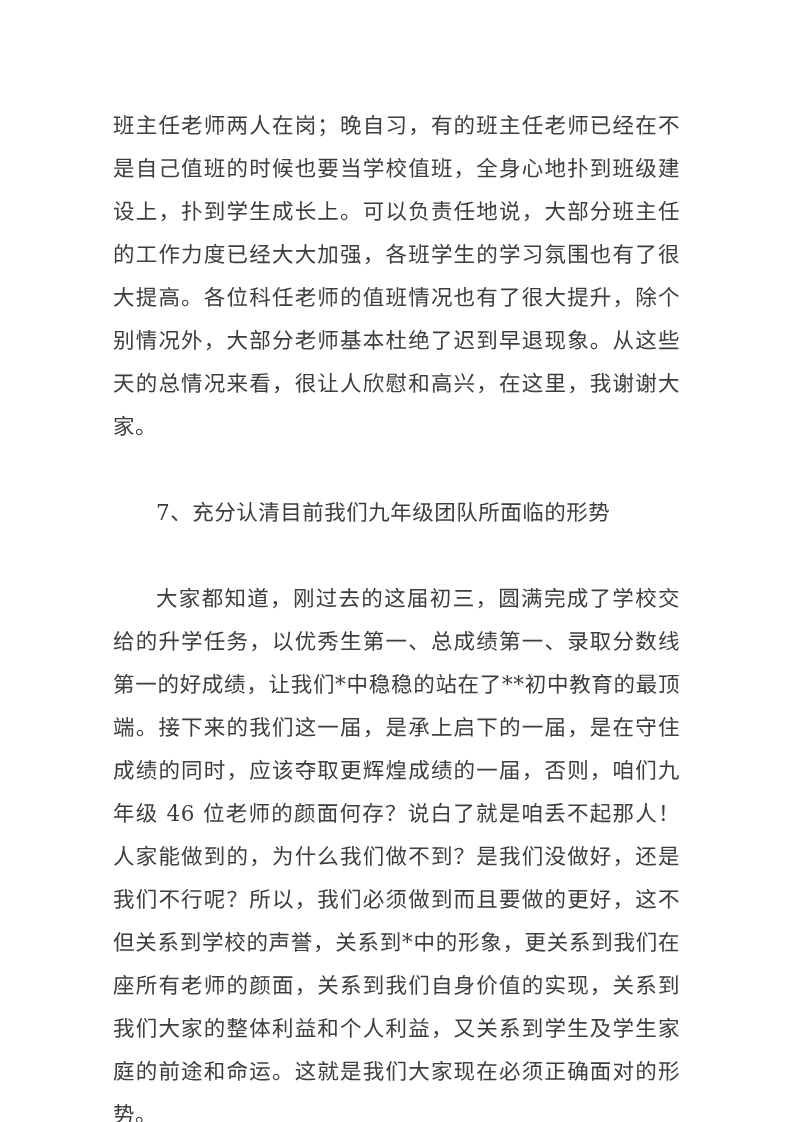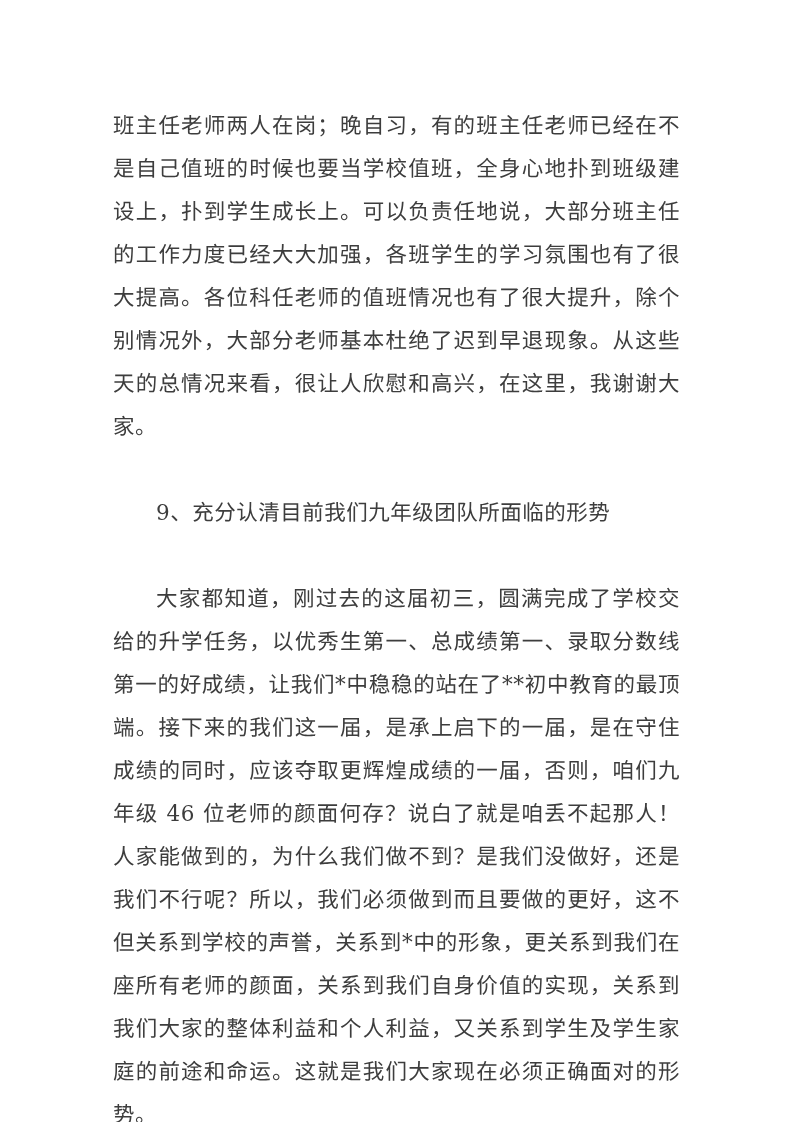--- a/index.html
+++ b/index.html
@@ -33,16 +33,16 @@
   .doc-body p.heading {
     text-align: left;
   }
 </style>
 </head>
 <body>
 
 <div class="page" style="background: rgb(255, 255, 255); color: rgb(61, 61, 61);">
   <div class="doc-body">
       <p class="">班主任老师两人在岗；晚自习，有的班主任老师已经在不是自己值班的时候也要当学校值班，全身心地扑到班级建设上，扑到学生成长上。可以负责任地说，大部分班主任的工作力度已经大大加强，各班学生的学习氛围也有了很大提高。各位科任老师的值班情况也有了很大提升，除个别情况外，大部分老师基本杜绝了迟到早退现象。从这些天的总情况来看，很让人欣慰和高兴，在这里，我谢谢大家。</p>
-      <p class="indent heading">9、充分认清目前我们九年级团队所面临的形势</p>
+      <p class="indent heading">7、充分认清目前我们九年级团队所面临的形势</p>
       <p class="indent ">大家都知道，刚过去的这届初三，圆满完成了学校交给的升学任务，以优秀生第一、总成绩第一、录取分数线第一的好成绩，让我们*中稳稳的站在了**初中教育的最顶端。接下来的我们这一届，是承上启下的一届，是在守住成绩的同时，应该夺取更辉煌成绩的一届，否则，咱们九年级 46 位老师的颜面何存？说白了就是咱丢不起那人！人家能做到的，为什么我们做不到？是我们没做好，还是我们不行呢？所以，我们必须做到而且要做的更好，这不但关系到学校的声誉，关系到*中的形象，更关系到我们在座所有老师的颜面，关系到我们自身价值的实现，关系到我们大家的整体利益和个人利益，又关系到学生及学生家庭的前途和命运。这就是我们大家现在必须正确面对的形势。</p>
     </div>
 </div>
 
 </body></html>

